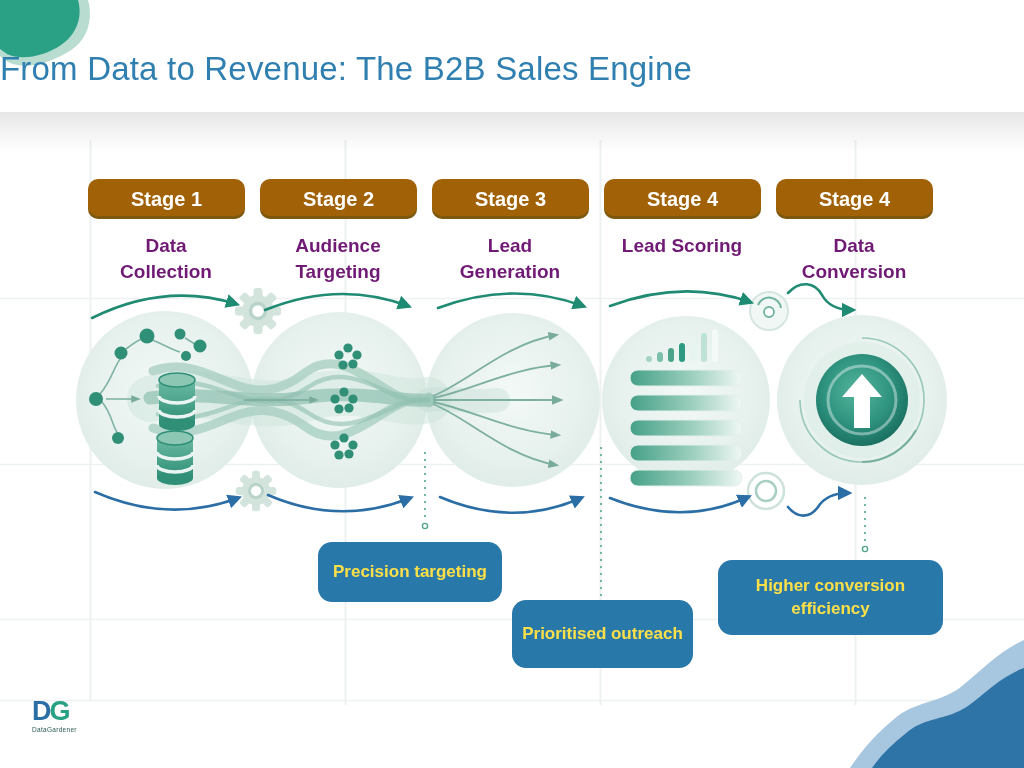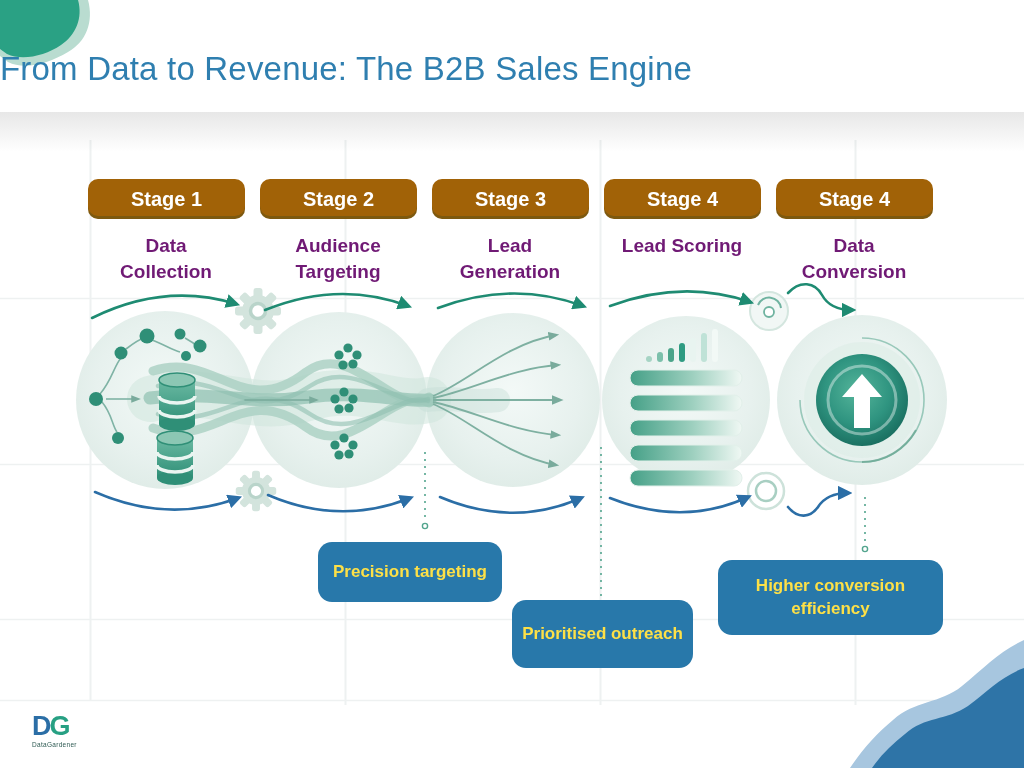--- a/index.html
+++ b/index.html
@@ -29,21 +29,21 @@
     font-size:19px;font-weight:700;color:#701a75;line-height:1.38;
   }
   .callout{
     position:absolute;background:#2878aa;border-radius:14px;color:#fde047;
     font-size:17px;font-weight:700;text-align:center;line-height:1.3;
     display:flex;align-items:center;justify-content:center;padding:8px 10px;
   }
   .callout.c1{left:318px;top:542px;width:184px;height:60px;}
   .callout.c2{left:512px;top:600px;width:181px;height:68px;}
   .callout.c3{left:718px;top:560px;width:225px;height:75px;}
-  .logo{position:absolute;left:32px;top:698px;width:90px;text-align:left;margin-top:15px;}
+  .logo{position:absolute;left:32px;top:698px;width:90px;text-align:left;}
   .logo .mono{font-size:27px;font-weight:800;line-height:1;letter-spacing:-2px;}
   .logo .mono .d{color:#2b6ea6;}
   .logo .mono .g{color:#27a083;}
   .logo .name{font-size:6.5px;color:#2d5a52;letter-spacing:.3px;margin-top:1px;}
 </style>
 </head>
 <body>
 
 <div class="page">
 

